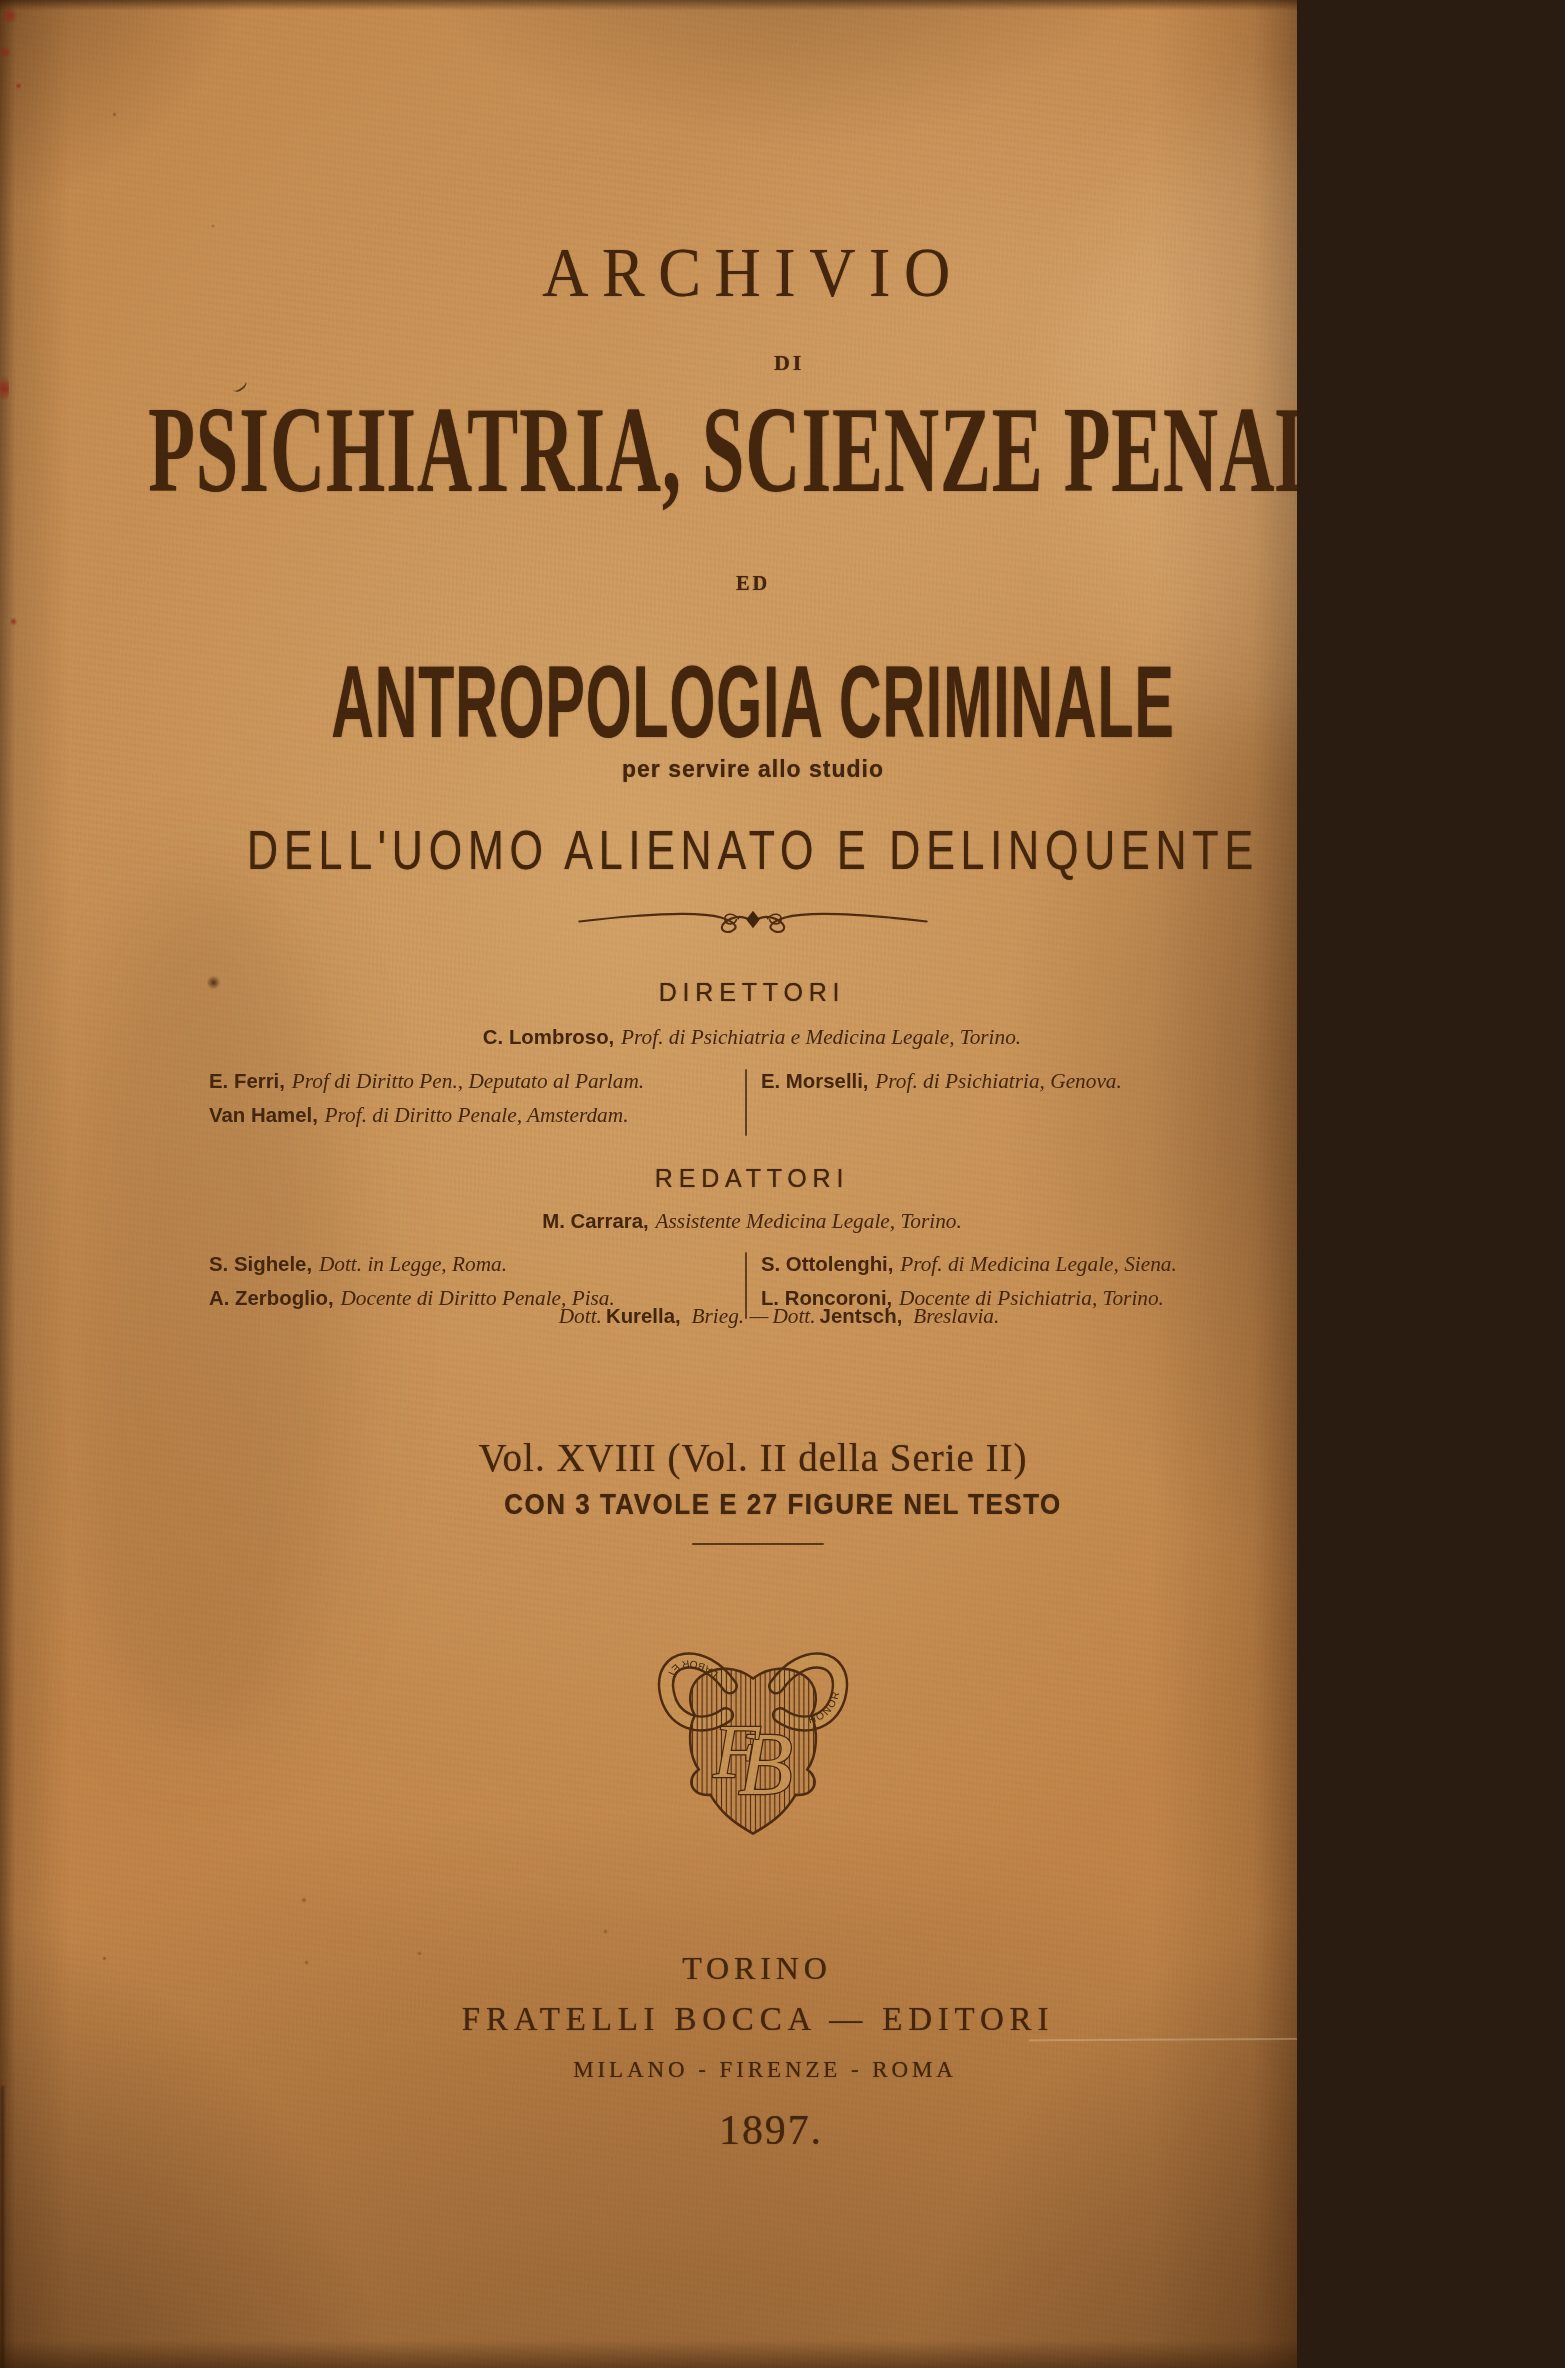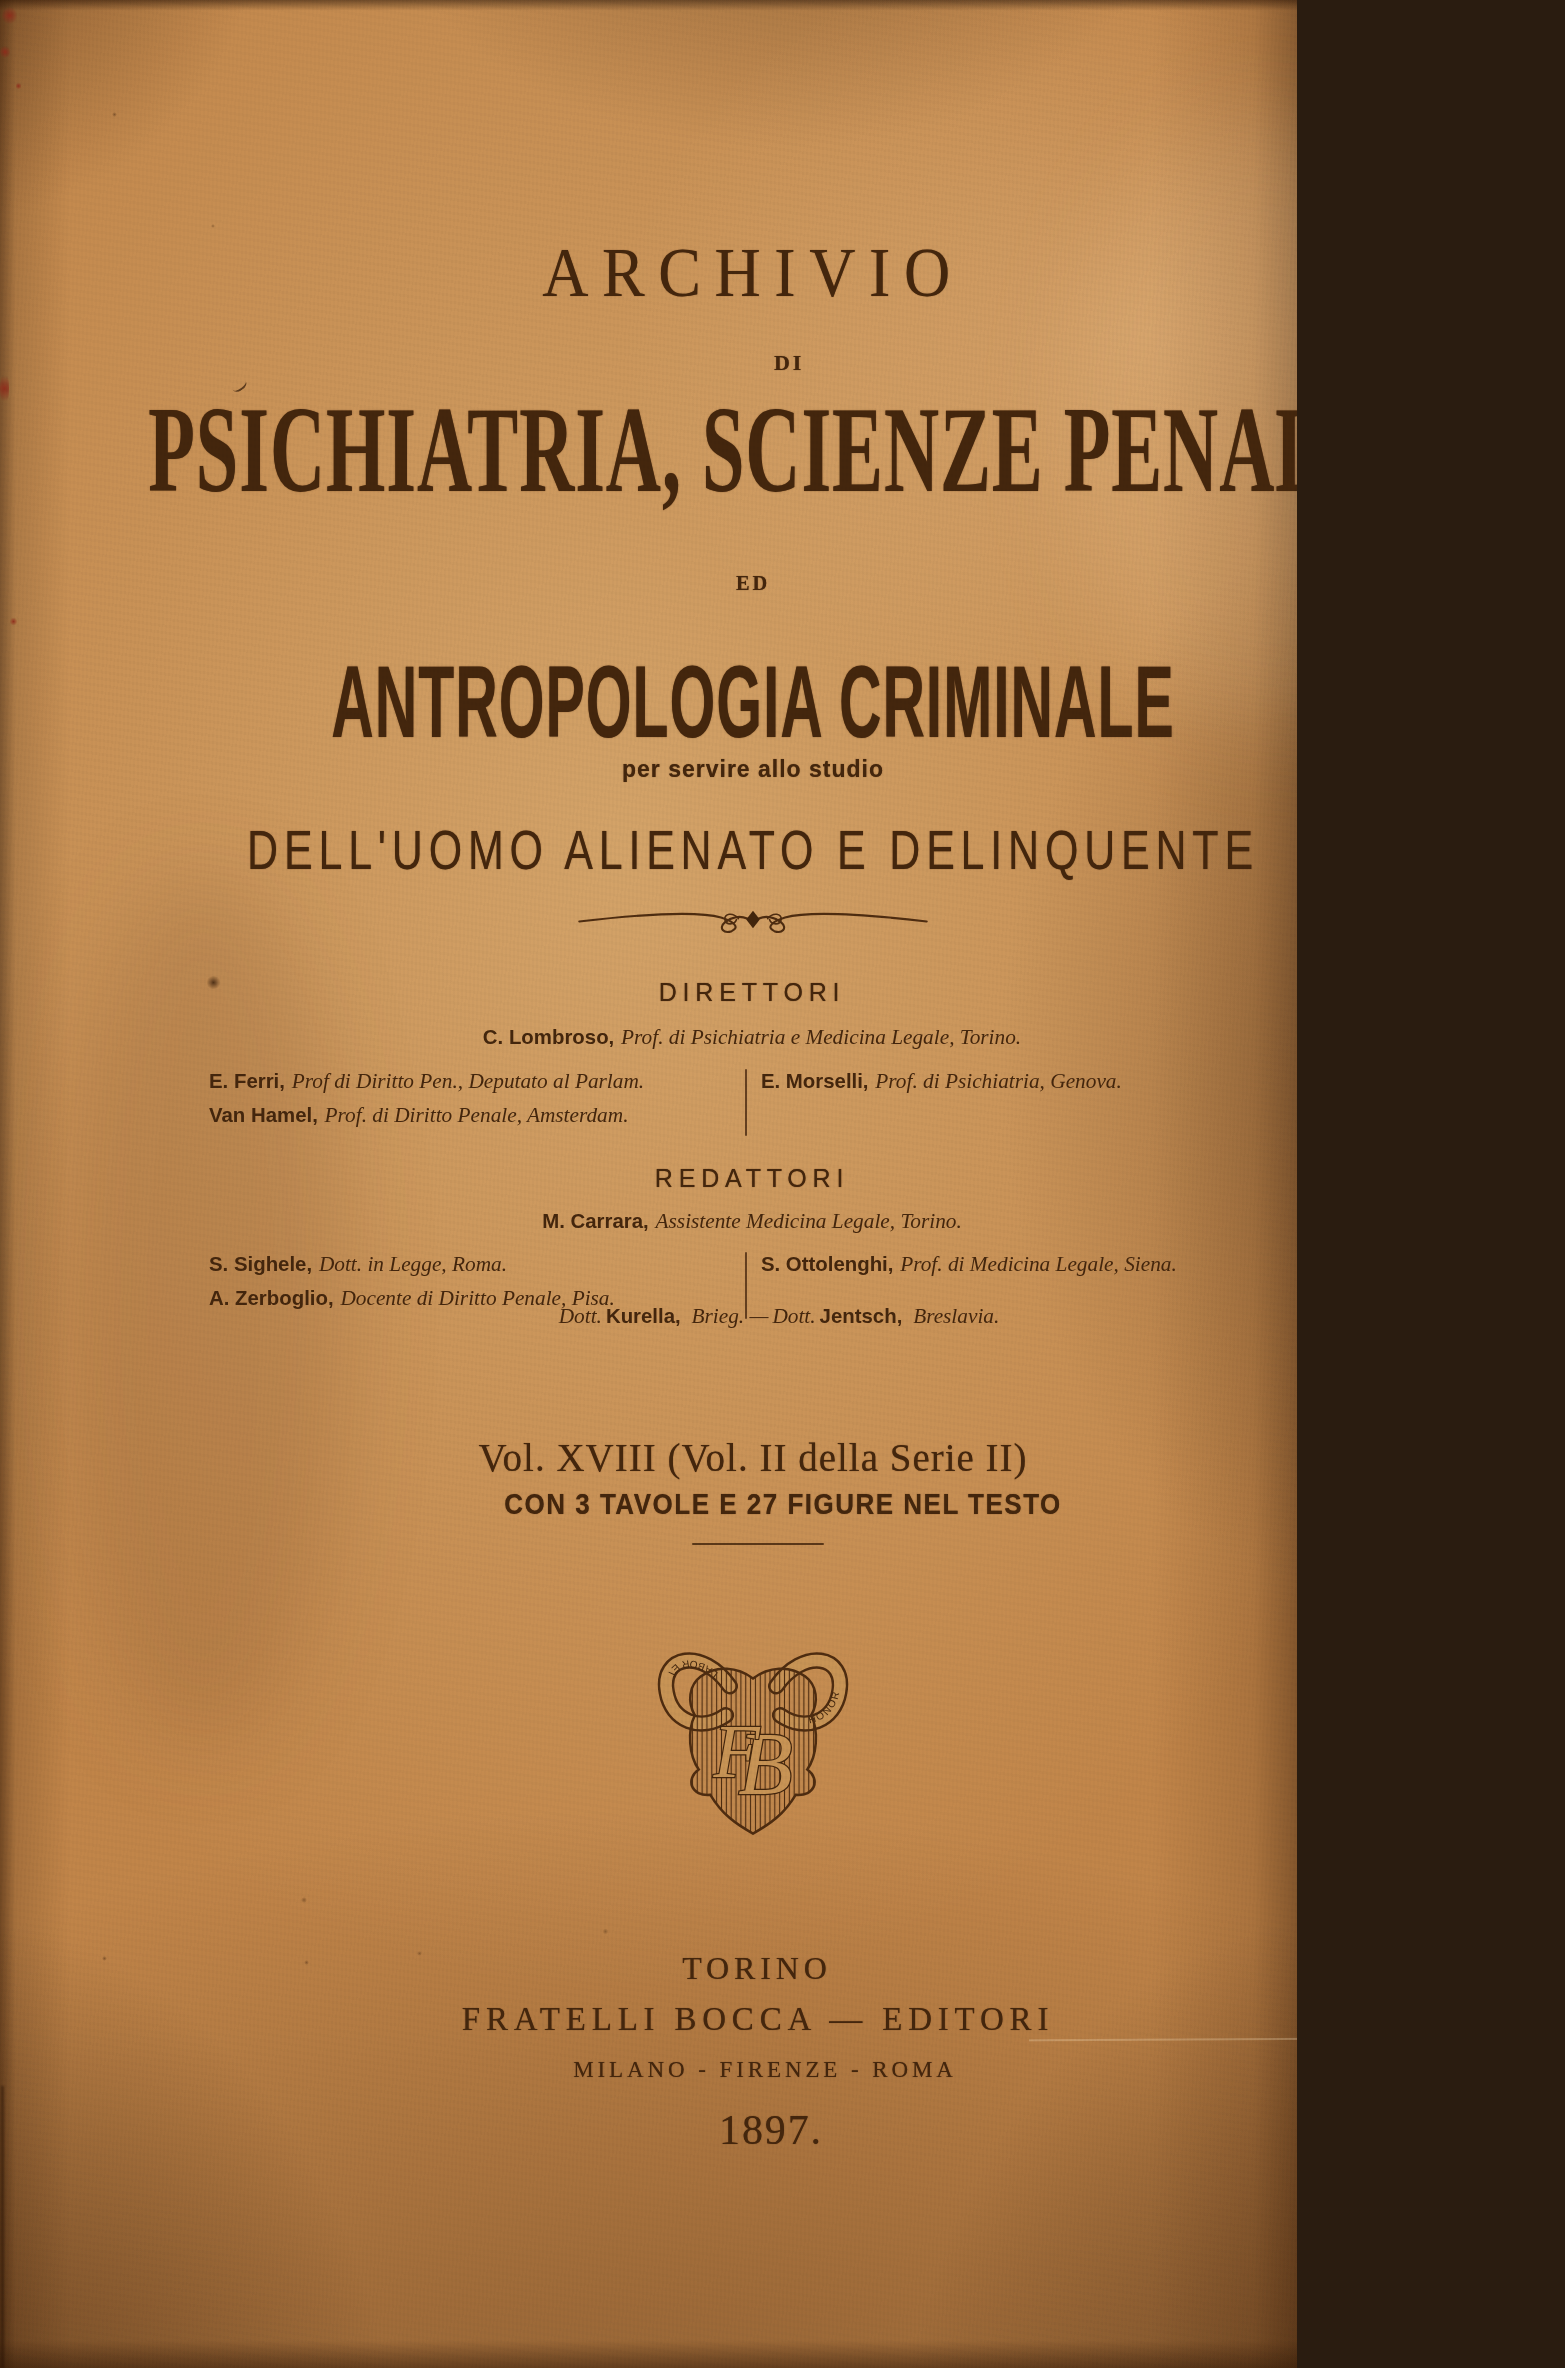--- a/index.html
+++ b/index.html
@@ -121,20 +121,21 @@
       <span class="nm">M. Carrara,</span><span class="ds">Assistente Medicina Legale, Torino.</span>
     </div>
     <div class="cols" style="top:1252px;">
       <div class="colL">
         <div class="person"><span class="nm">S. Sighele,</span><span class="ds">Dott. in Legge, Roma.</span></div>
         <div class="person"><span class="nm">A. Zerboglio,</span><span class="ds">Docente di Diritto Penale, Pisa.</span></div>
       </div>
       <div class="vrule"></div>
       <div class="colR">
         <div class="person"><span class="nm">S. Ottolenghi,</span><span class="ds">Prof. di Medicina Legale, Siena.</span></div>
+        <div class="person"><span class="nm">L. Roncoroni,</span><span class="ds">Docente di Psichiatria, Torino.</span></div>
       </div>
     </div>
 
     <div class="cline" style="top:1306px;left:779px;">
       <span class="ds">Dott.</span>
       <span class="nm">Kurella,</span>
       <span class="ds">Brieg. —</span>
       <span class="ds">Dott.</span>
       <span class="nm">Jentsch,</span>
       <span class="ds">Breslavia.</span>

